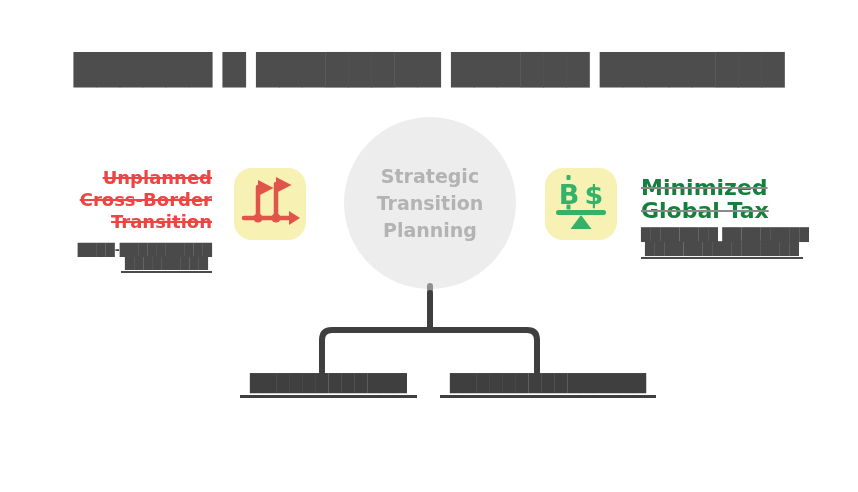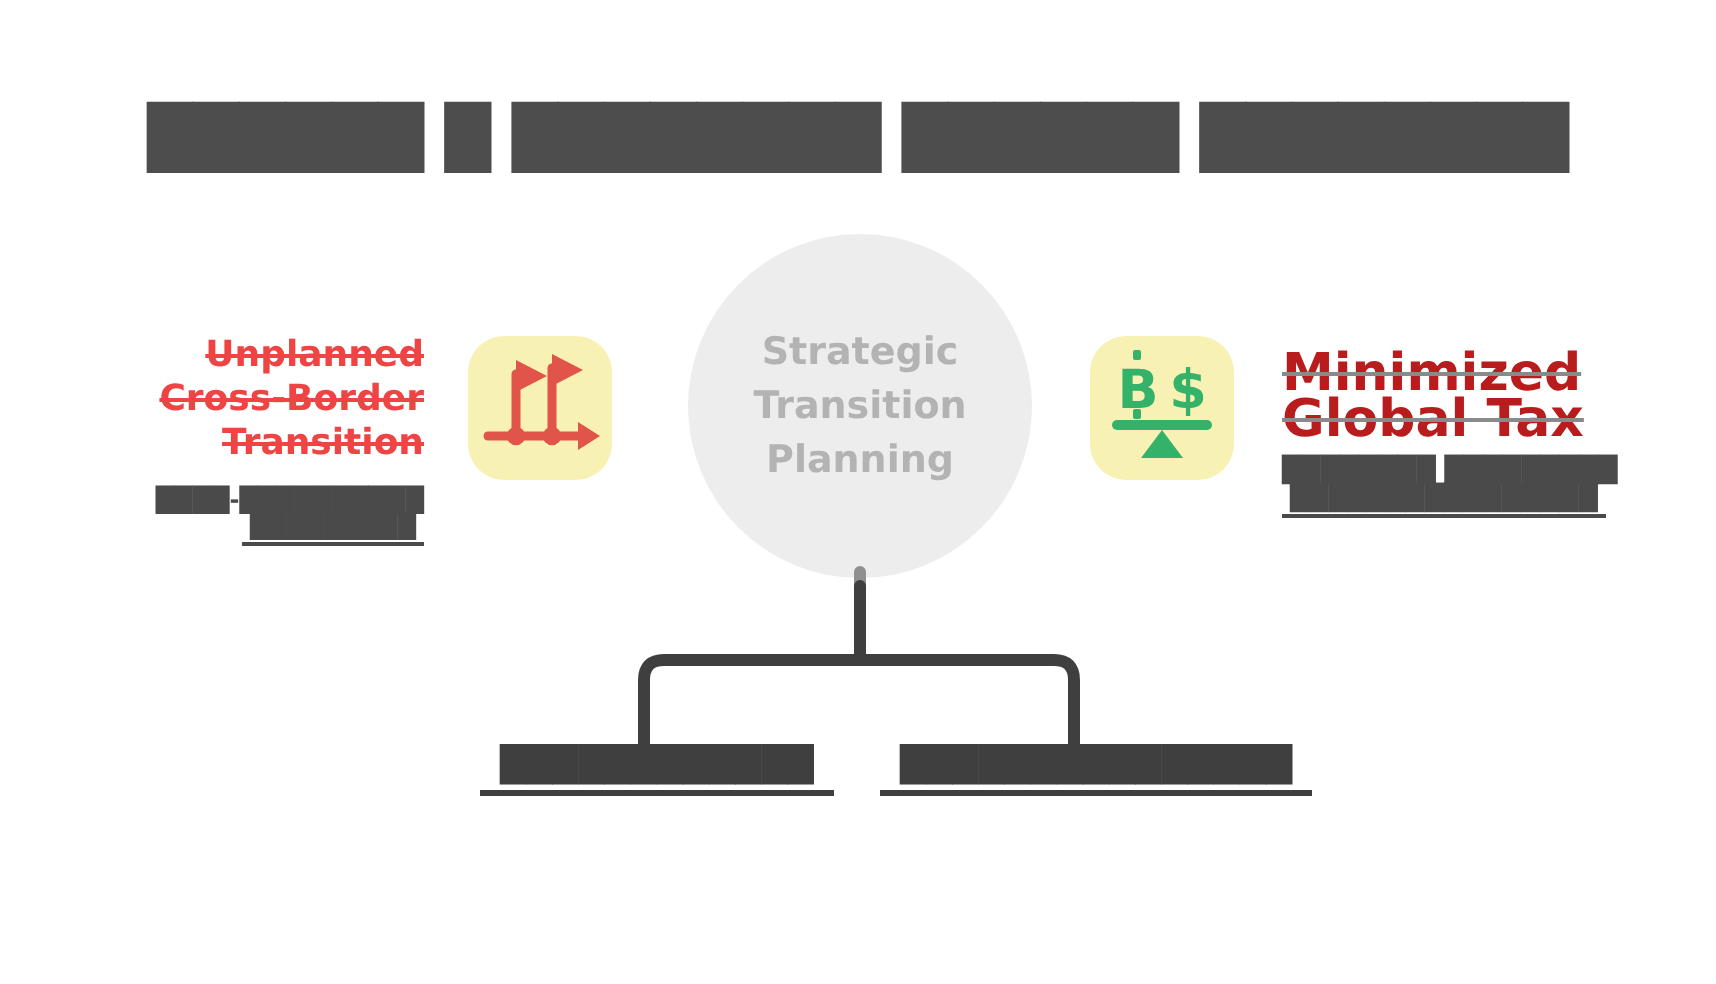--- a/index.html
+++ b/index.html
@@ -93,24 +93,24 @@
 
   
   .right-group {
     position: absolute;
     left: 641px;
     top: 176px;
     width: 200px;
     text-align: left;
   }
   .right-heading {
-    font-size: 26px;
+    font-size: 22px;
     font-weight: bold;
     line-height: 23px;
-    color: #b91c1c;
+    color: #15803d;
     white-space: pre-line;
     text-decoration: line-through;
     text-decoration-thickness: 2px;
     text-decoration-color: #8a8a8a;
   }
   .right-note {
     margin-top: 6px;
     font-size: 12.5px;
     line-height: 14px;
     font-weight: bold;

